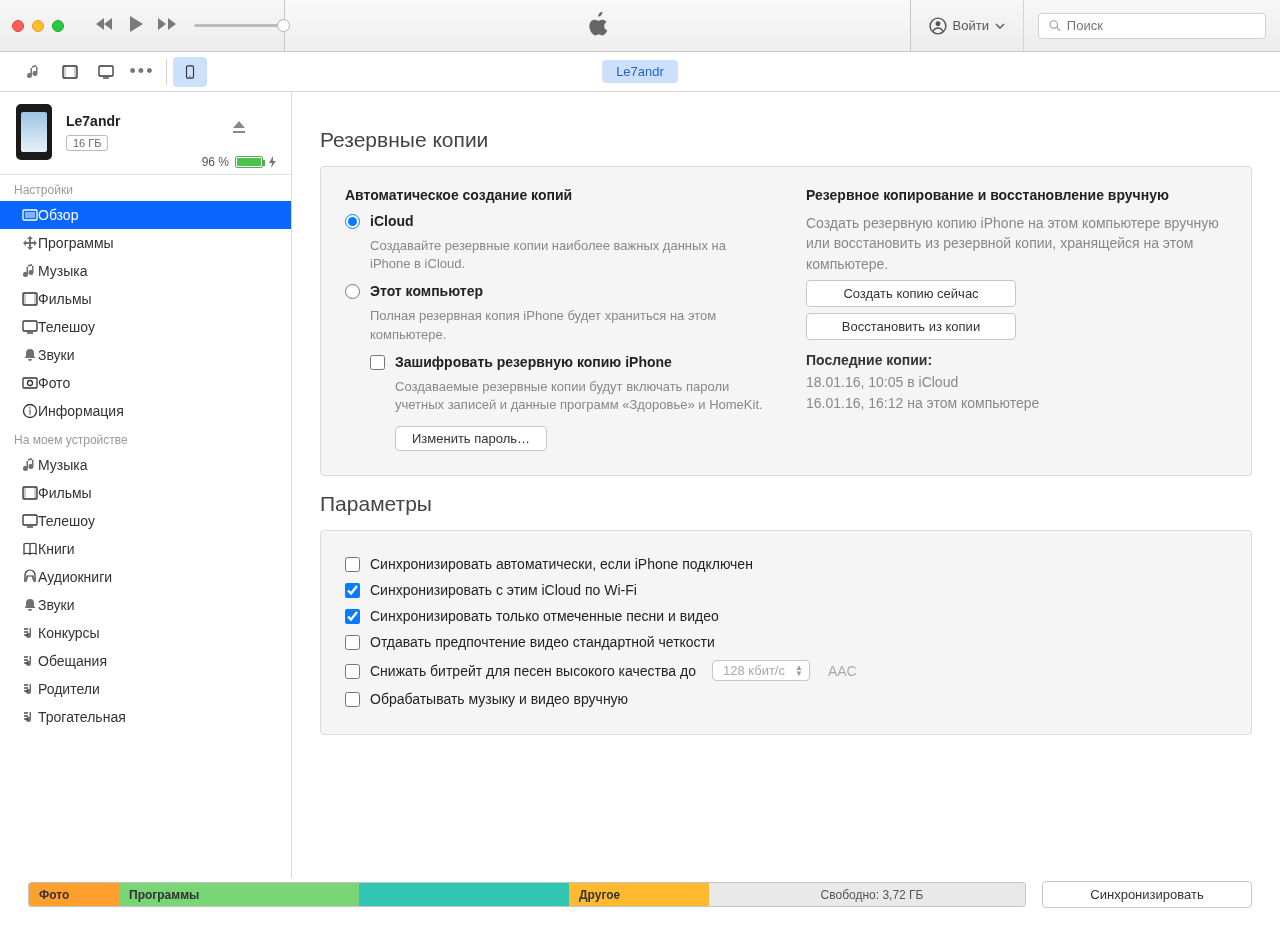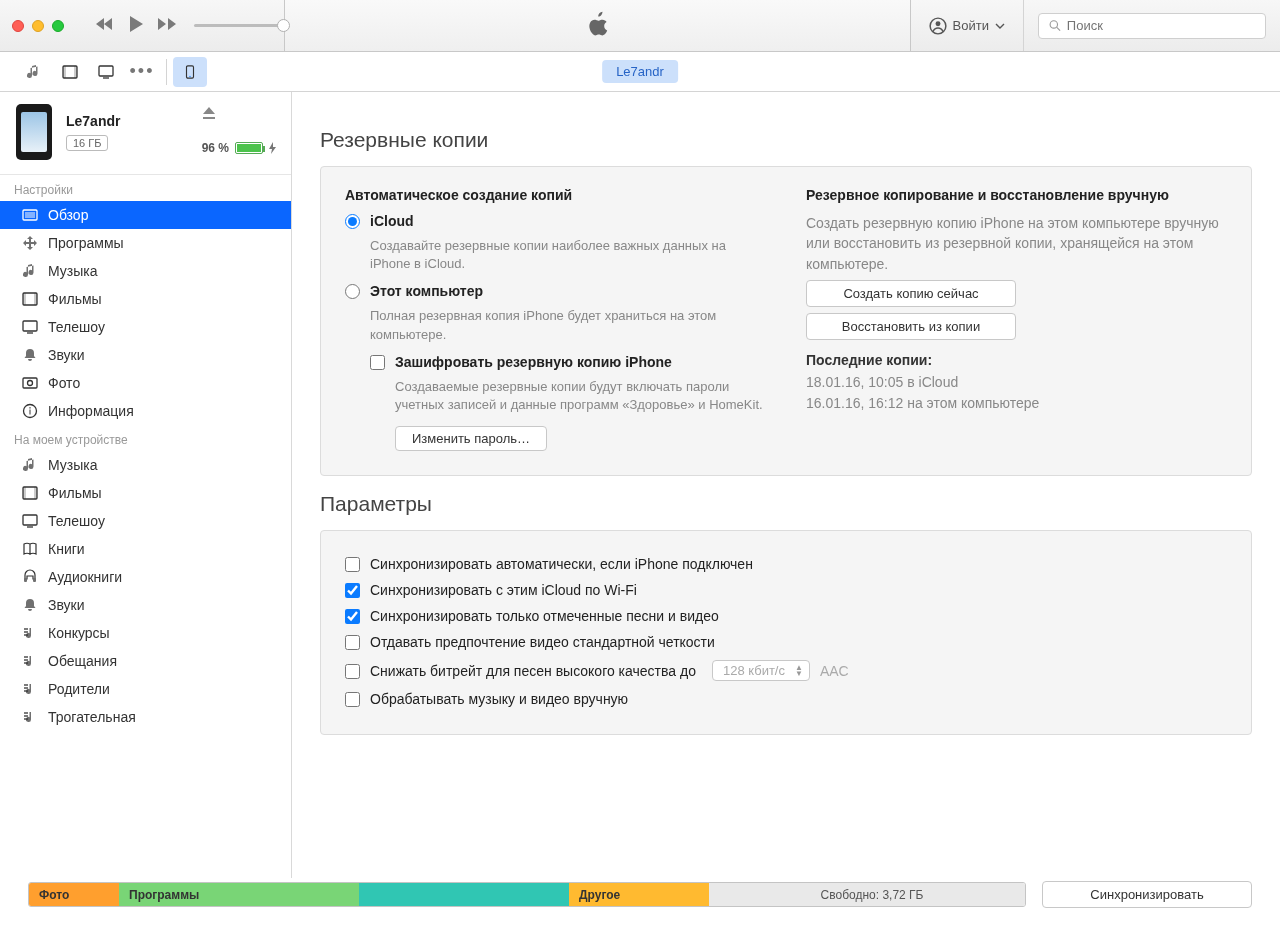--- a/index.html
+++ b/index.html
@@ -41,30 +41,30 @@
 .sidebar { width: 292px; border-right:1px solid #d9d9d9; overflow:hidden; background:#fff; }
 .content { flex:1; overflow-y:auto; background:#fff; padding: 0 0 20px 0; }
 
 
 .device-header { display:flex; align-items:center; padding: 12px 16px 14px 16px; position:relative; border-bottom:1px solid #e6e6e6; }
 .device-thumb { width: 36px; height: 56px; background:#1a1a1a; border-radius:5px; position:relative; display:flex; align-items:center; justify-content:center; }
 .device-thumb::after { content:""; width:26px; height:40px; background:linear-gradient(#9cc5e6,#e8f1f8); border-radius:2px; }
 .dev-info { margin-left: 14px; }
 .dev-name { font-weight:600; font-size:14px; color:#222; }
 .capacity-pill { display:inline-block; margin-top:6px; border:1px solid #bbb; border-radius:3px; padding:1px 6px; font-size:11px; color:#666; }
-.dev-right { position:absolute; right: 14px; top: 14px; text-align:left;font-weight:bold; }
+.dev-right { position:absolute; right: 14px; top: 28px; text-align:center; }
 .eject-icon svg { fill:#888; }
 .battery-row { margin-top: 18px; display:flex; align-items:center; gap:6px; font-size:12px; color:#555; }
 .battery { width: 28px; height:12px; border:1px solid #5a5; border-radius:2px; position:relative; }
 .battery::before { content:""; position:absolute; left:1px; top:1px; bottom:1px; width: 94%; background:#4cc34c; }
 .battery::after { content:""; position:absolute; right:-3px; top:3px; width:2px; height:6px; background:#5a5; }
 
 
 .sb-group-label { padding: 8px 14px 4px; font-size:12px; color:#999; }
-.sb-item { display:flex; align-items:center; gap:10px; padding: 6px 1px 6px 22px; font-size:14px; color:#333; }
+.sb-item { display:flex; align-items:center; padding: 6px 1px 6px 22px; font-size:14px; color:#333; }
 .sb-item.selected { background:#0a66ff; color:#fff; }
 .sb-item.selected svg { fill:#fff; }
 .sb-item svg { fill:#707070; width:16px; height:16px; flex-shrink:0; }
 
 
 .content-inner { padding: 20px 28px 10px 28px; }
 h2.section-title { font-size: 21px; font-weight:400; color:#444; margin: 16px 0 14px; }
 .panel { border:1px solid #dcdcdc; background:#f5f5f5; border-radius:4px; padding: 20px 24px 22px; }
 .cols2 { display:flex; gap:40px; }
 .col { flex:1; }
@@ -77,21 +77,21 @@
 .btn { display:inline-block; background:#fff; border:1px solid #c8c8c8; border-radius:4px; padding: 4px 16px; font-size:13px; color:#333; margin: 2px 0; }
 .btn-row-v .btn { display:block; width: 210px; text-align:center; margin-bottom:6px; padding:5px 0;}
 .latest-label { font-weight:600; margin-top:12px; margin-bottom:4px; font-size:14px; }
 .latest-line { color:#888; font-size:14px; line-height:1.5; }
 .col-desc { color:#888; font-size:14px; line-height:1.45; margin-bottom:6px; }
 
 
 .chk-row { display:flex; align-items:center; gap:10px; padding: 5px 0; font-size:14px; color:#222; }
 .bitrate-select { display:inline-flex; align-items:center; border:1px solid #c8c8c8; background:#fff; border-radius:4px; padding:2px 6px 2px 10px; color:#aaa; font-size:13px; margin-left:6px; gap:10px; }
 .bitrate-select .stepper { display:flex; flex-direction:column; line-height:6px; font-size:8px; color:#999; }
-.aac-label { color:#aaa; }
+.aac-label { margin-left:8px; color:#aaa; }
 .panel .btn.inline { margin-top:6px; }
 
 
 .footer { position:absolute; bottom:18px; left:0; right:0; padding: 0 28px; display:flex; align-items:center; gap:16px; }
 .storage-bar { flex:1; height:25px; border:1px solid #c4c4c4; border-radius:3px; display:flex; overflow:hidden; font-size:12px; font-weight:600; }
 .seg { display:flex; align-items:center; padding-left:10px; color:#333; }
 .seg.photo { background:#ff9f2e; width: 90px; }
 .seg.apps  { background:#79d576; width: 240px; }
 .seg.teal  { background:#30c6b3; width: 210px; }
 .seg.other { background:#ffba30; width: 140px; }

